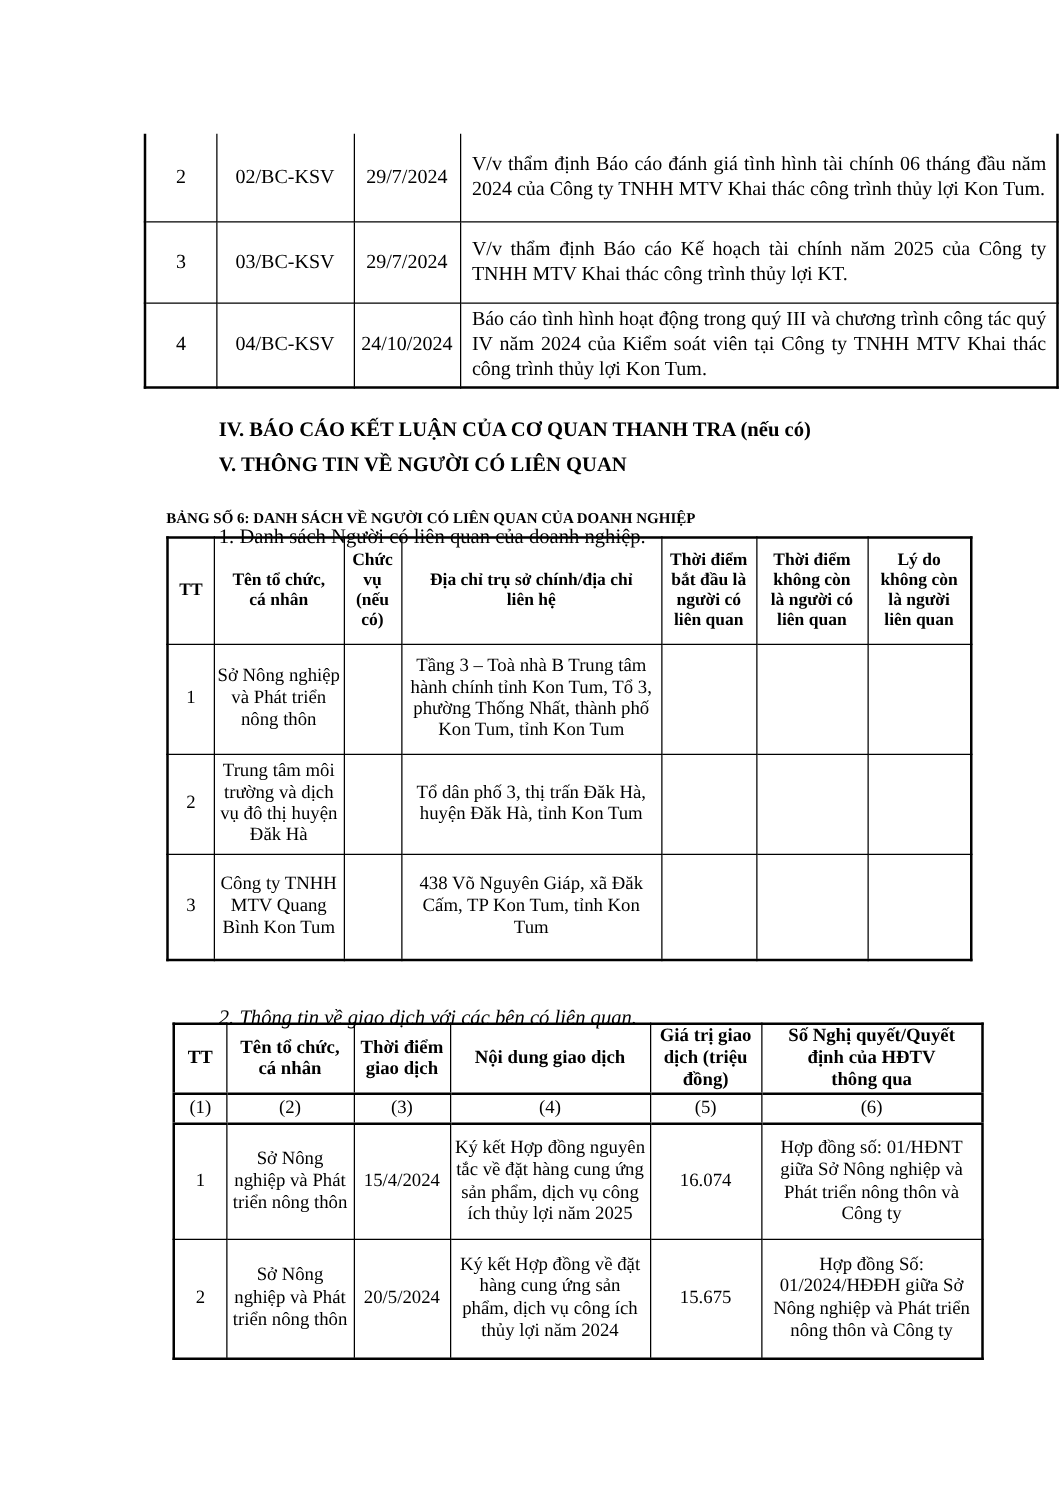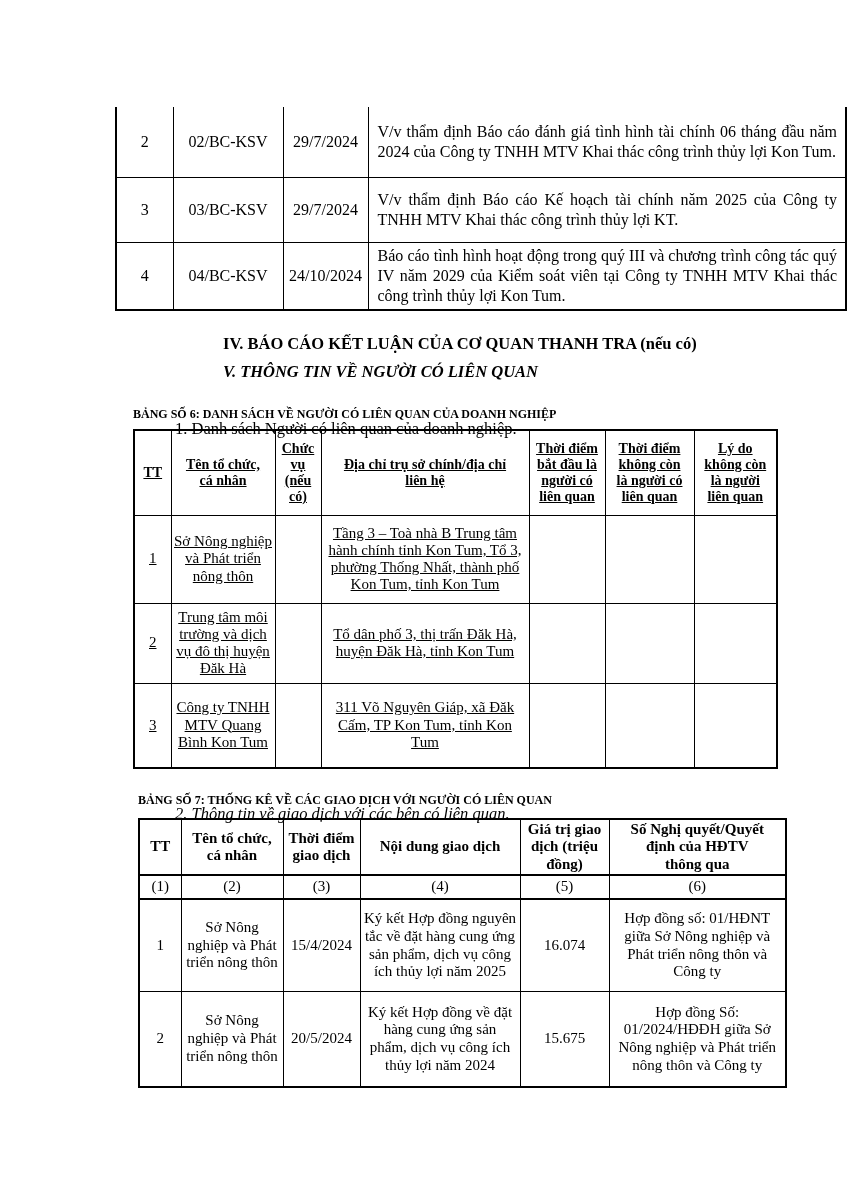--- a/index.html
+++ b/index.html
@@ -22,40 +22,40 @@
     font-size:16px; line-height:1.22;
   }
   .doc-table tr:first-child td { border-top:0; }
   .doc-table td.summary {
     text-align:justify; text-justify:inter-word;
     padding:3px 8px 3px 9px;
   }
   .doc-table td { padding:2px 3px; }
 
   
-  .h-bold { position:absolute; font-weight:bold; white-space:nowrap;margin-left:48px; }
+  .h-bold { position:absolute; font-weight:bold; white-space:nowrap; }
   .h-iv { left:175px; top:334px; font-size:16.5px; }
-  .h-v  { left:175px; top:362px; font-size:16.5px;font-style:italic; }
+  .h-v  { left:175px; top:362px; font-size:16.5px; }
   .p-plain { position:absolute; font-size:16.5px; white-space:nowrap;margin-top:32px; }
   .p-1 { left:175px; top:387px; }
   .p-2 { left:175px; top:772px;font-style:italic; }
   .tbl-title {
     position:absolute; font-weight:bold; font-size:12px;
     text-align:left; white-space:nowrap;font-family:Liberation Serif, serif;
   }
   .t6-title { left:133px; top:407px; width:643px; }
   .t7-title { left:138px; top:793px; width:647px; }
 
   
   .table6 {
     position:absolute; left:133px; top:429px; width:643px;
     border:2px solid #000;
     font-size:15px; line-height:1.15;
   }
-  .table6 td { padding:1px 2px;text-decoration:underline; }
+  .table6 td { padding:1px 2px; }
   .table6 .hdr td { font-weight:bold; font-size:14px; white-space:pre-line; }
 
   
   .table7 {
     position:absolute; left:138px; top:818px; width:647px;
     border:2px solid #000;
     font-size:15px; line-height:1.18;
   }
   .table7 td { padding:1px 3px; }
   .table7 .hdr td { font-weight:bold; white-space:pre-line; line-height:1.15; }
@@ -83,21 +83,21 @@
     <tr style="height:65px">
       <td>3</td>
       <td>03/BC-KSV</td>
       <td>29/7/2024</td>
       <td class="summary">V/v thẩm định Báo cáo Kế hoạch tài chính năm 2025 của Công ty TNHH MTV Khai thác công trình thủy lợi KT.</td>
     </tr>
     <tr style="height:68px">
       <td>4</td>
       <td>04/BC-KSV</td>
       <td>24/10/2024</td>
-      <td class="summary">Báo cáo tình hình hoạt động trong quý III và chương trình công tác quý IV năm 2029 của Kiểm soát viên tại Công ty TNHH MTV Khai thác công trình thủy lợi Kon Tum.</td>
+      <td class="summary">Báo cáo tình hình hoạt động trong quý III và chương trình công tác quý IV năm 2024 của Kiểm soát viên tại Công ty TNHH MTV Khai thác công trình thủy lợi Kon Tum.</td>
     </tr>
   </tbody>
     </table>
 
   <div class="h-bold h-iv">IV. BÁO CÁO KẾT LUẬN CỦA CƠ QUAN THANH TRA (nếu có)</div>
   <div class="h-bold h-v">V. THÔNG TIN VỀ NGƯỜI CÓ LIÊN QUAN</div>
   <div class="p-plain p-1">1. Danh sách Người có liên quan của doanh nghiệp.</div>
   <div class="tbl-title t6-title">BẢNG SỐ 6: DANH SÁCH VỀ NGƯỜI CÓ LIÊN QUAN CỦA DOANH NGHIỆP</div>
 
   <table class="table6">
@@ -149,30 +149,29 @@
       <td></td>
       <td>Tổ dân phố 3, thị trấn Đăk Hà, huyện Đăk Hà, tỉnh Kon Tum</td>
       <td></td>
       <td></td>
       <td></td>
     </tr>
     <tr style="height:85px">
       <td>3</td>
       <td>Công ty TNHH MTV Quang Bình Kon Tum</td>
       <td></td>
-      <td>311 Võ Nguyên Giáp, xã Đăk Cấm, TP Kon Tum, tỉnh Kon Tum</td>
+      <td>438 Võ Nguyên Giáp, xã Đăk Cấm, TP Kon Tum, tỉnh Kon Tum</td>
       <td></td>
       <td></td>
       <td></td>
     </tr>
   </tbody>
     </table>
 
   <div class="p-plain p-2">2. Thông tin về giao dịch với các bên có liên quan.</div>
-  <div class="tbl-title t7-title">BẢNG SỐ 7: THỐNG KÊ VỀ CÁC GIAO DỊCH VỚI NGƯỜI CÓ LIÊN QUAN</div>
 
   <table class="table7">
     <colgroup>
         <col style="width:42px">
         <col style="width:102px">
         <col style="width:77px">
         <col style="width:160px">
         <col style="width:89px">
         <col style="width:177px">
       </colgroup>

